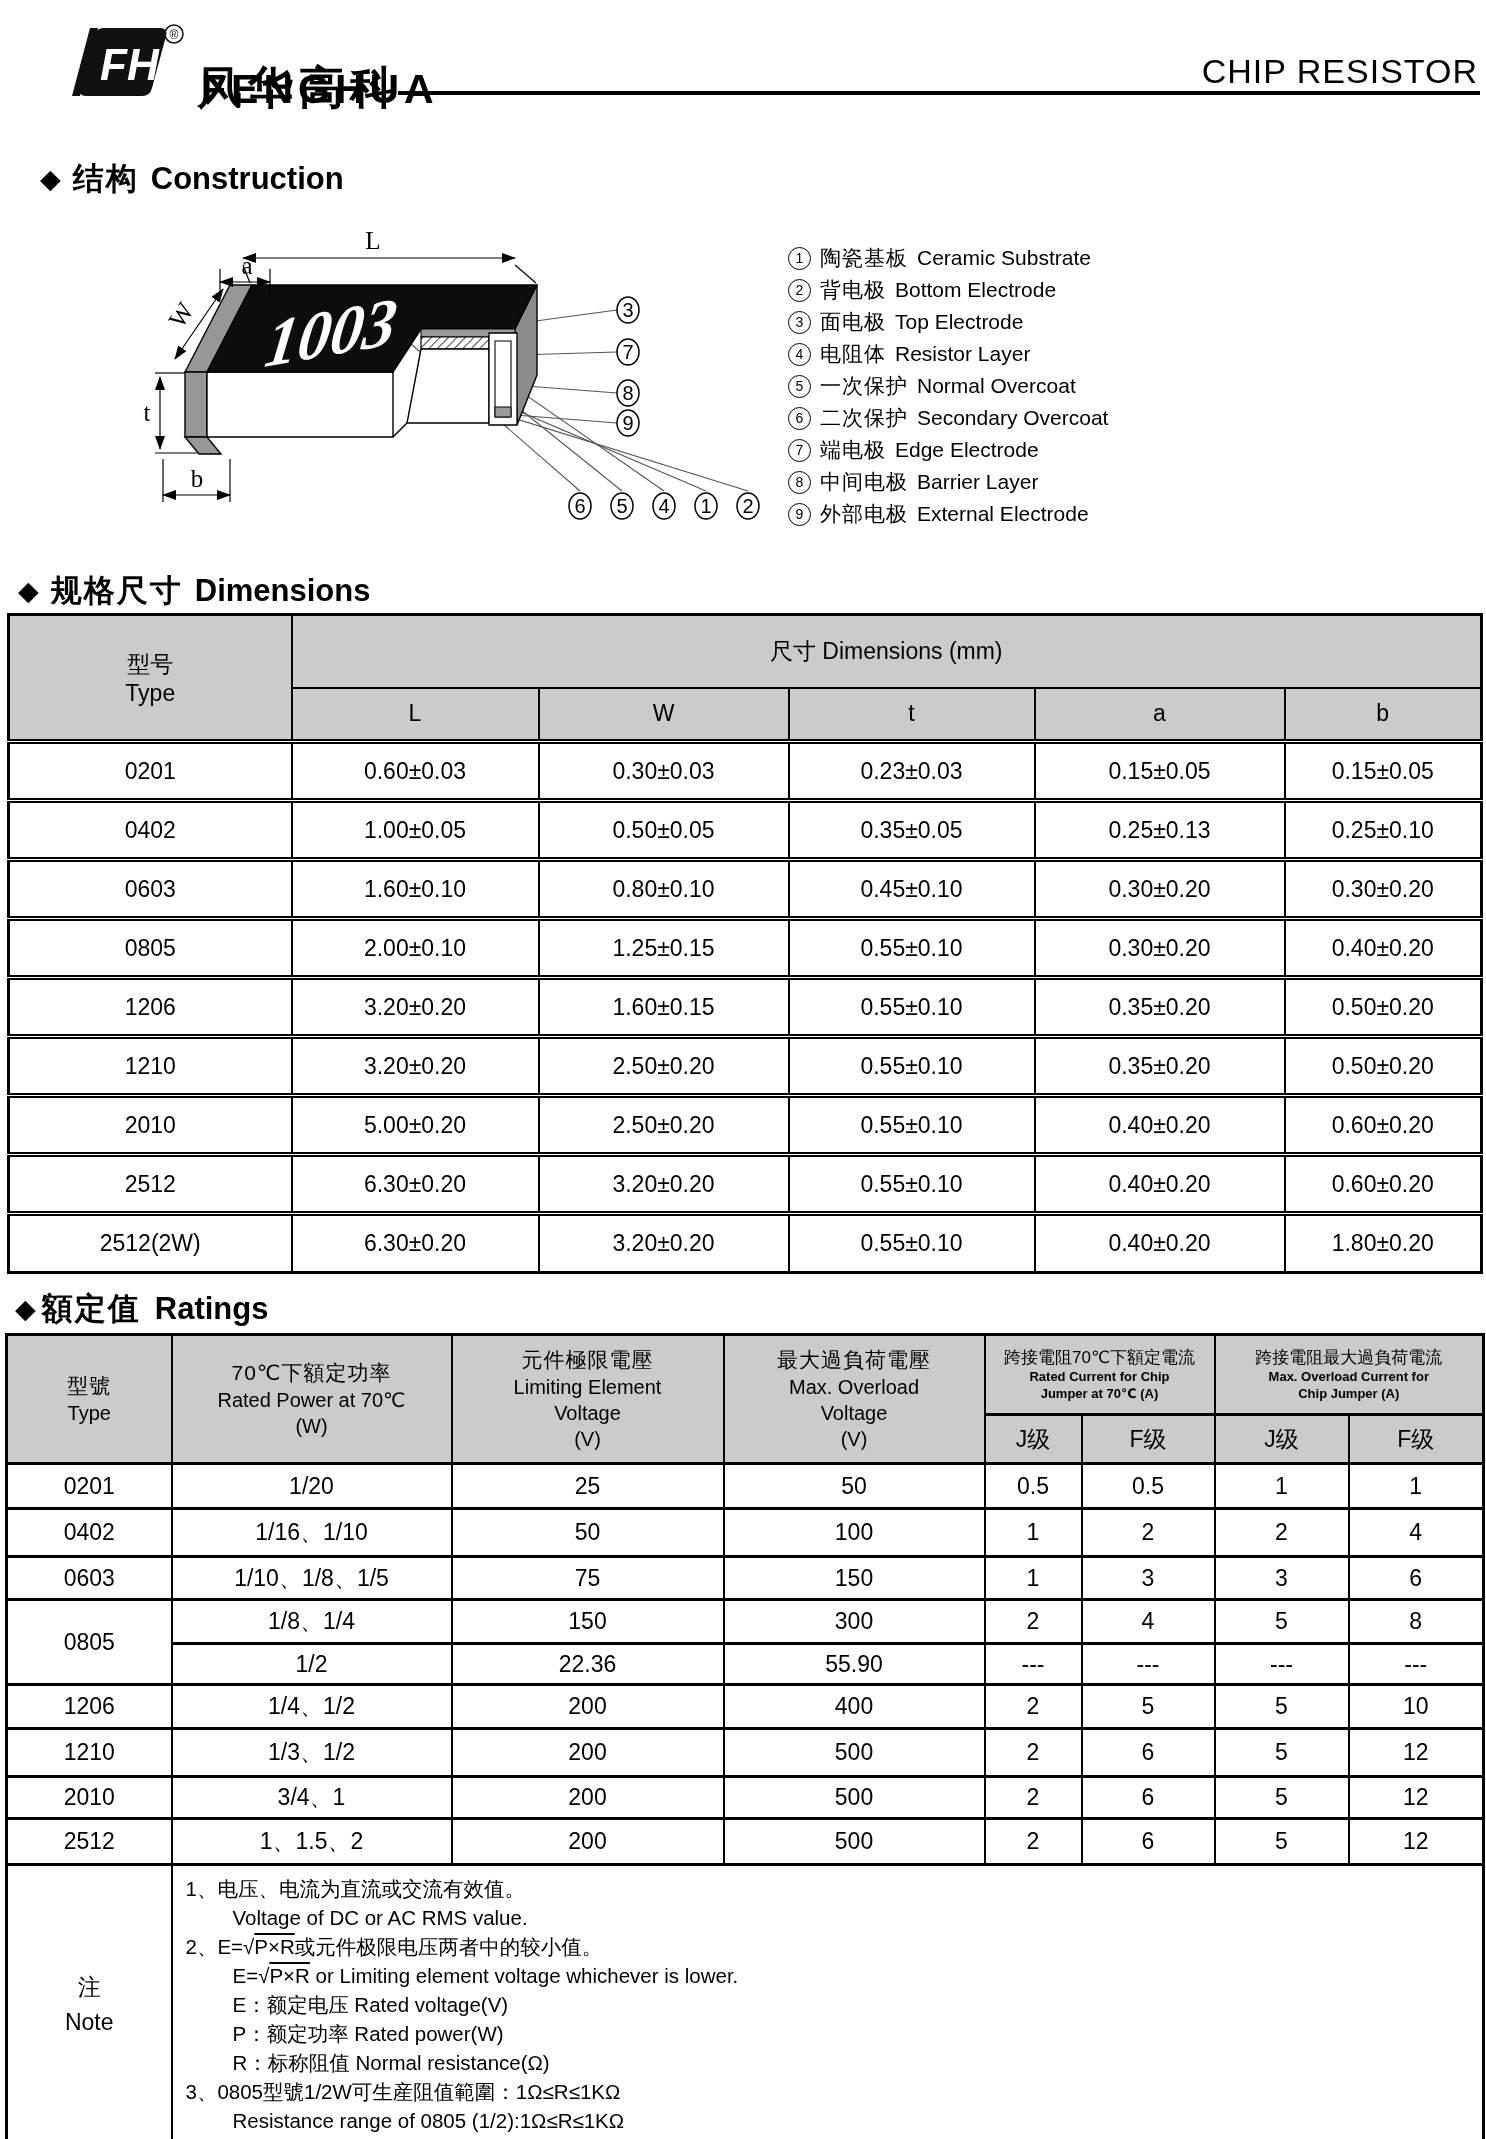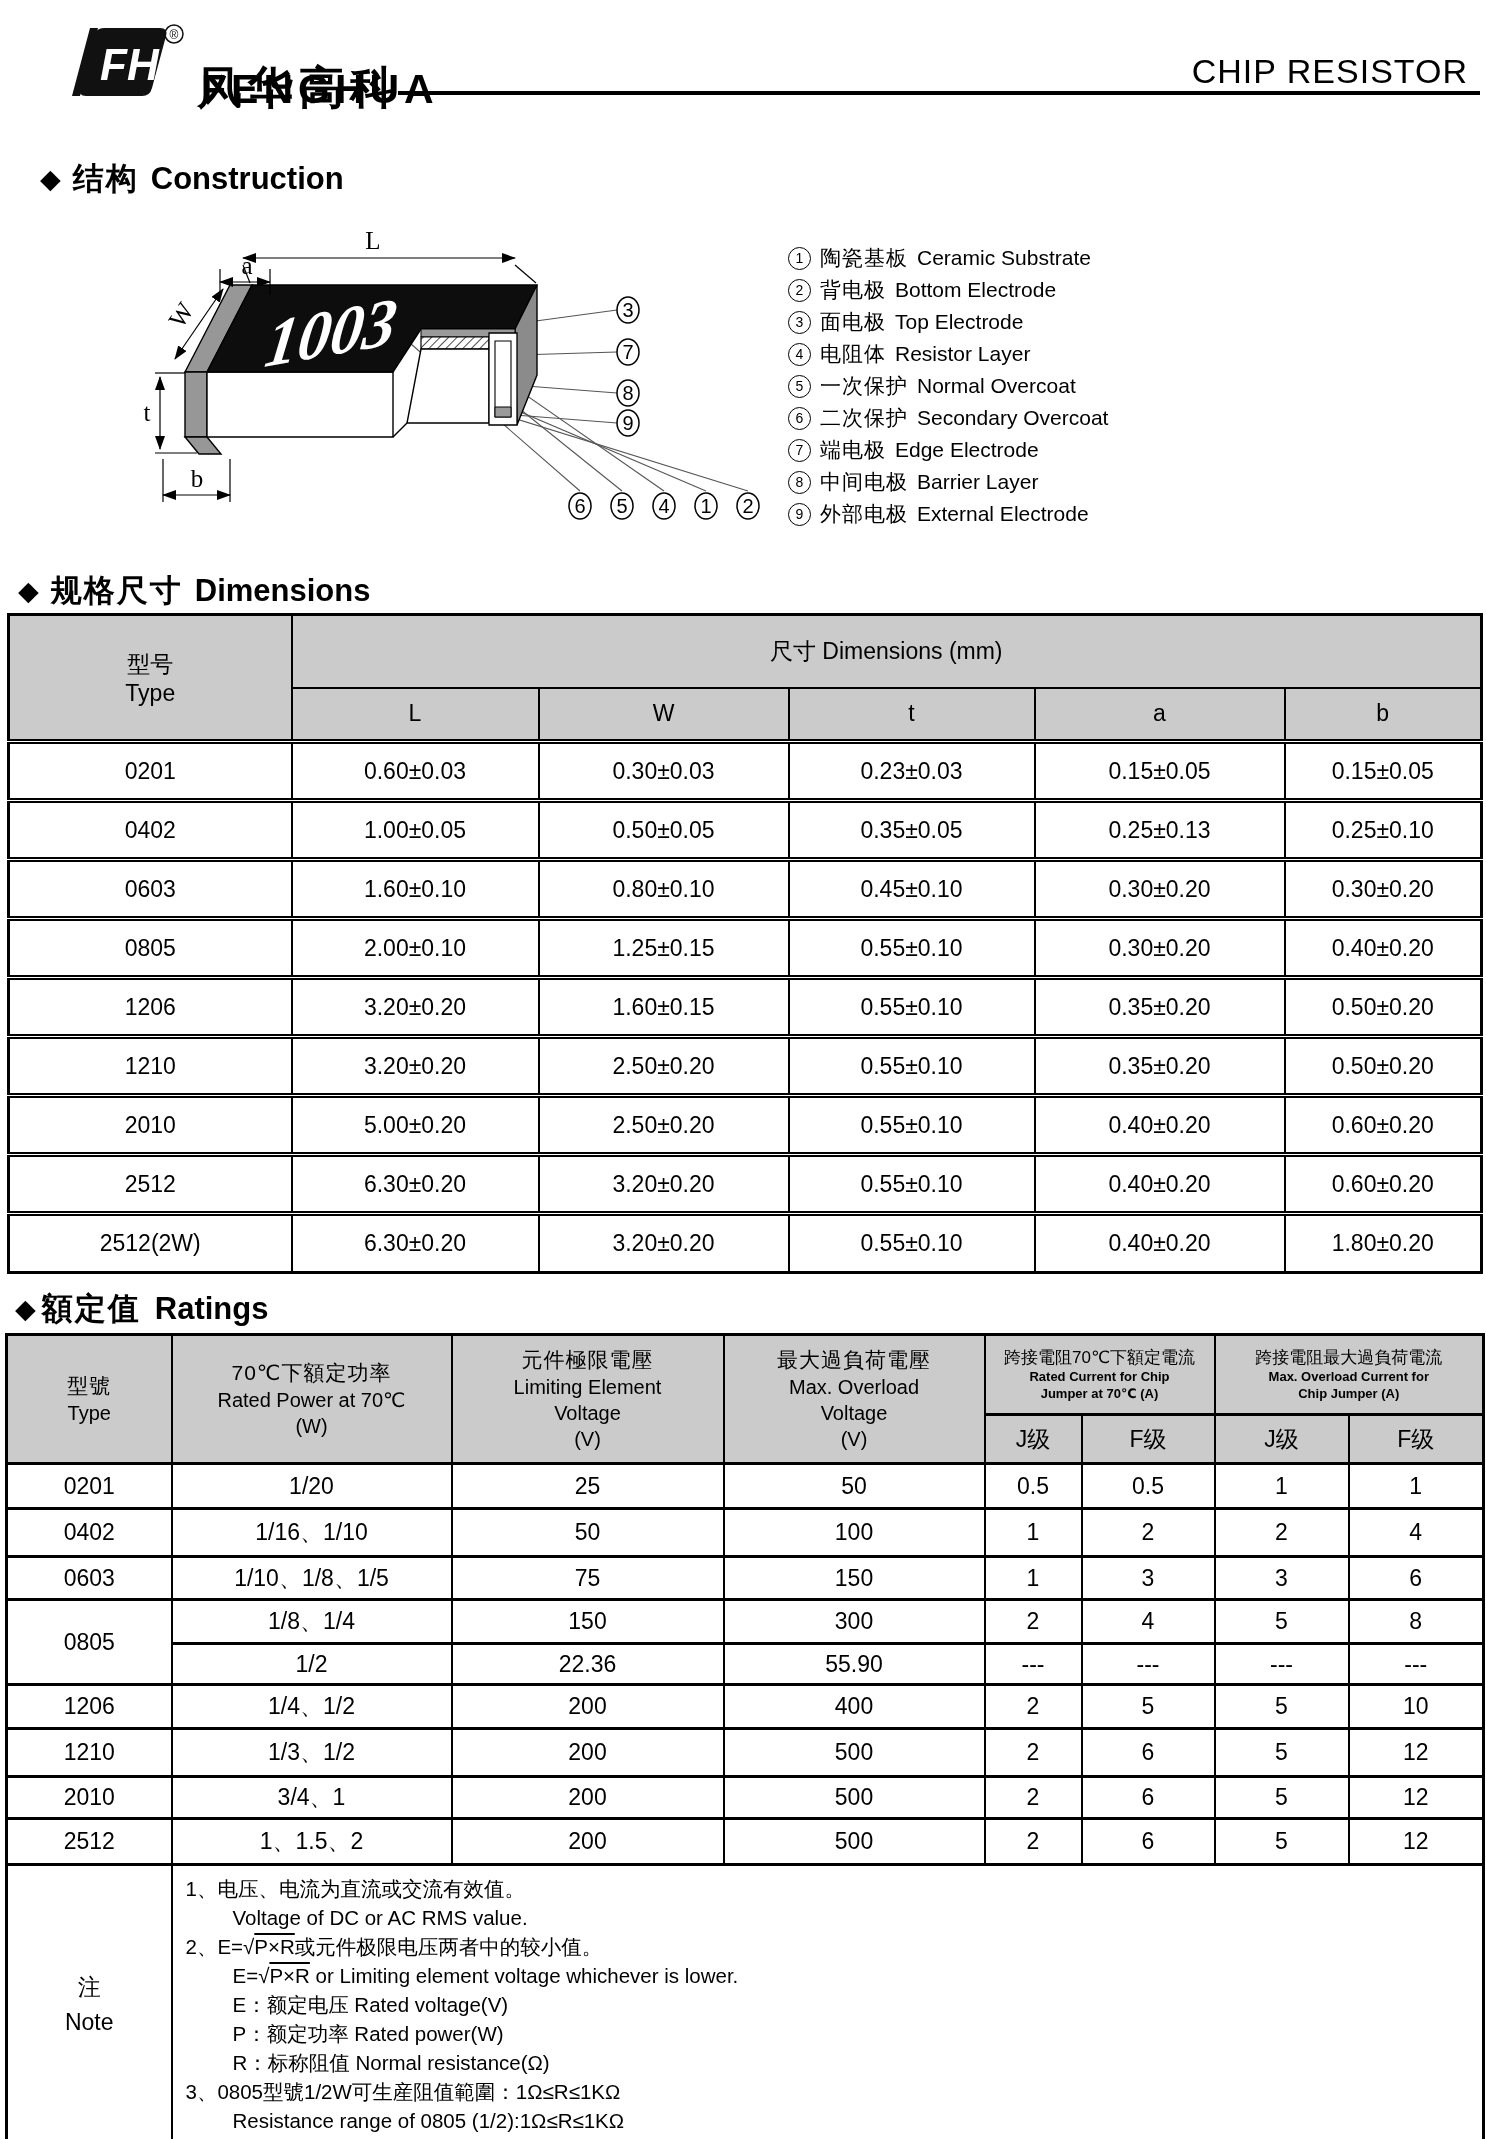--- a/index.html
+++ b/index.html
@@ -3,21 +3,21 @@
 <meta charset="utf-8">
 <style>
   html,body{margin:0;padding:0;background:#fff;}
   .page{position:relative;width:1486px;height:2139px;background:#fff;color:#000;
         font-family:"Liberation Sans","DejaVu Sans",sans-serif;overflow:hidden;}
 
   
   .logo-svg{position:absolute;left:64px;top:22px;}
   .brand-cn{position:absolute;left:197px;top:24px;font-size:45px;font-weight:bold;letter-spacing:6px;margin-top:34px;}
   .brand-en{position:absolute;left:201px;top:66px;font-size:41px;font-weight:bold;letter-spacing:5px;text-align:right;}
-  .product-title{position:absolute;top:52px;right:18px;font-size:34px;font-weight:500;letter-spacing:1px;}
+  .product-title{position:absolute;top:52px;right:8px;font-size:34px;font-weight:500;letter-spacing:1px;}
   .header-rule{position:absolute;left:398px;top:91px;width:1082px;height:4px;background:#000;}
 
   
   .sec{position:absolute;display:flex;align-items:center;gap:12px;font-size:31px;font-weight:600;}
   .sec .diamond{font-size:27px;line-height:1;}
   .sec .cn{letter-spacing:2px;}
 
   
   .legend{position:absolute;left:788px;top:242px;}
   .legend-item{display:flex;align-items:center;height:32px;font-size:21px;white-space:nowrap;}

